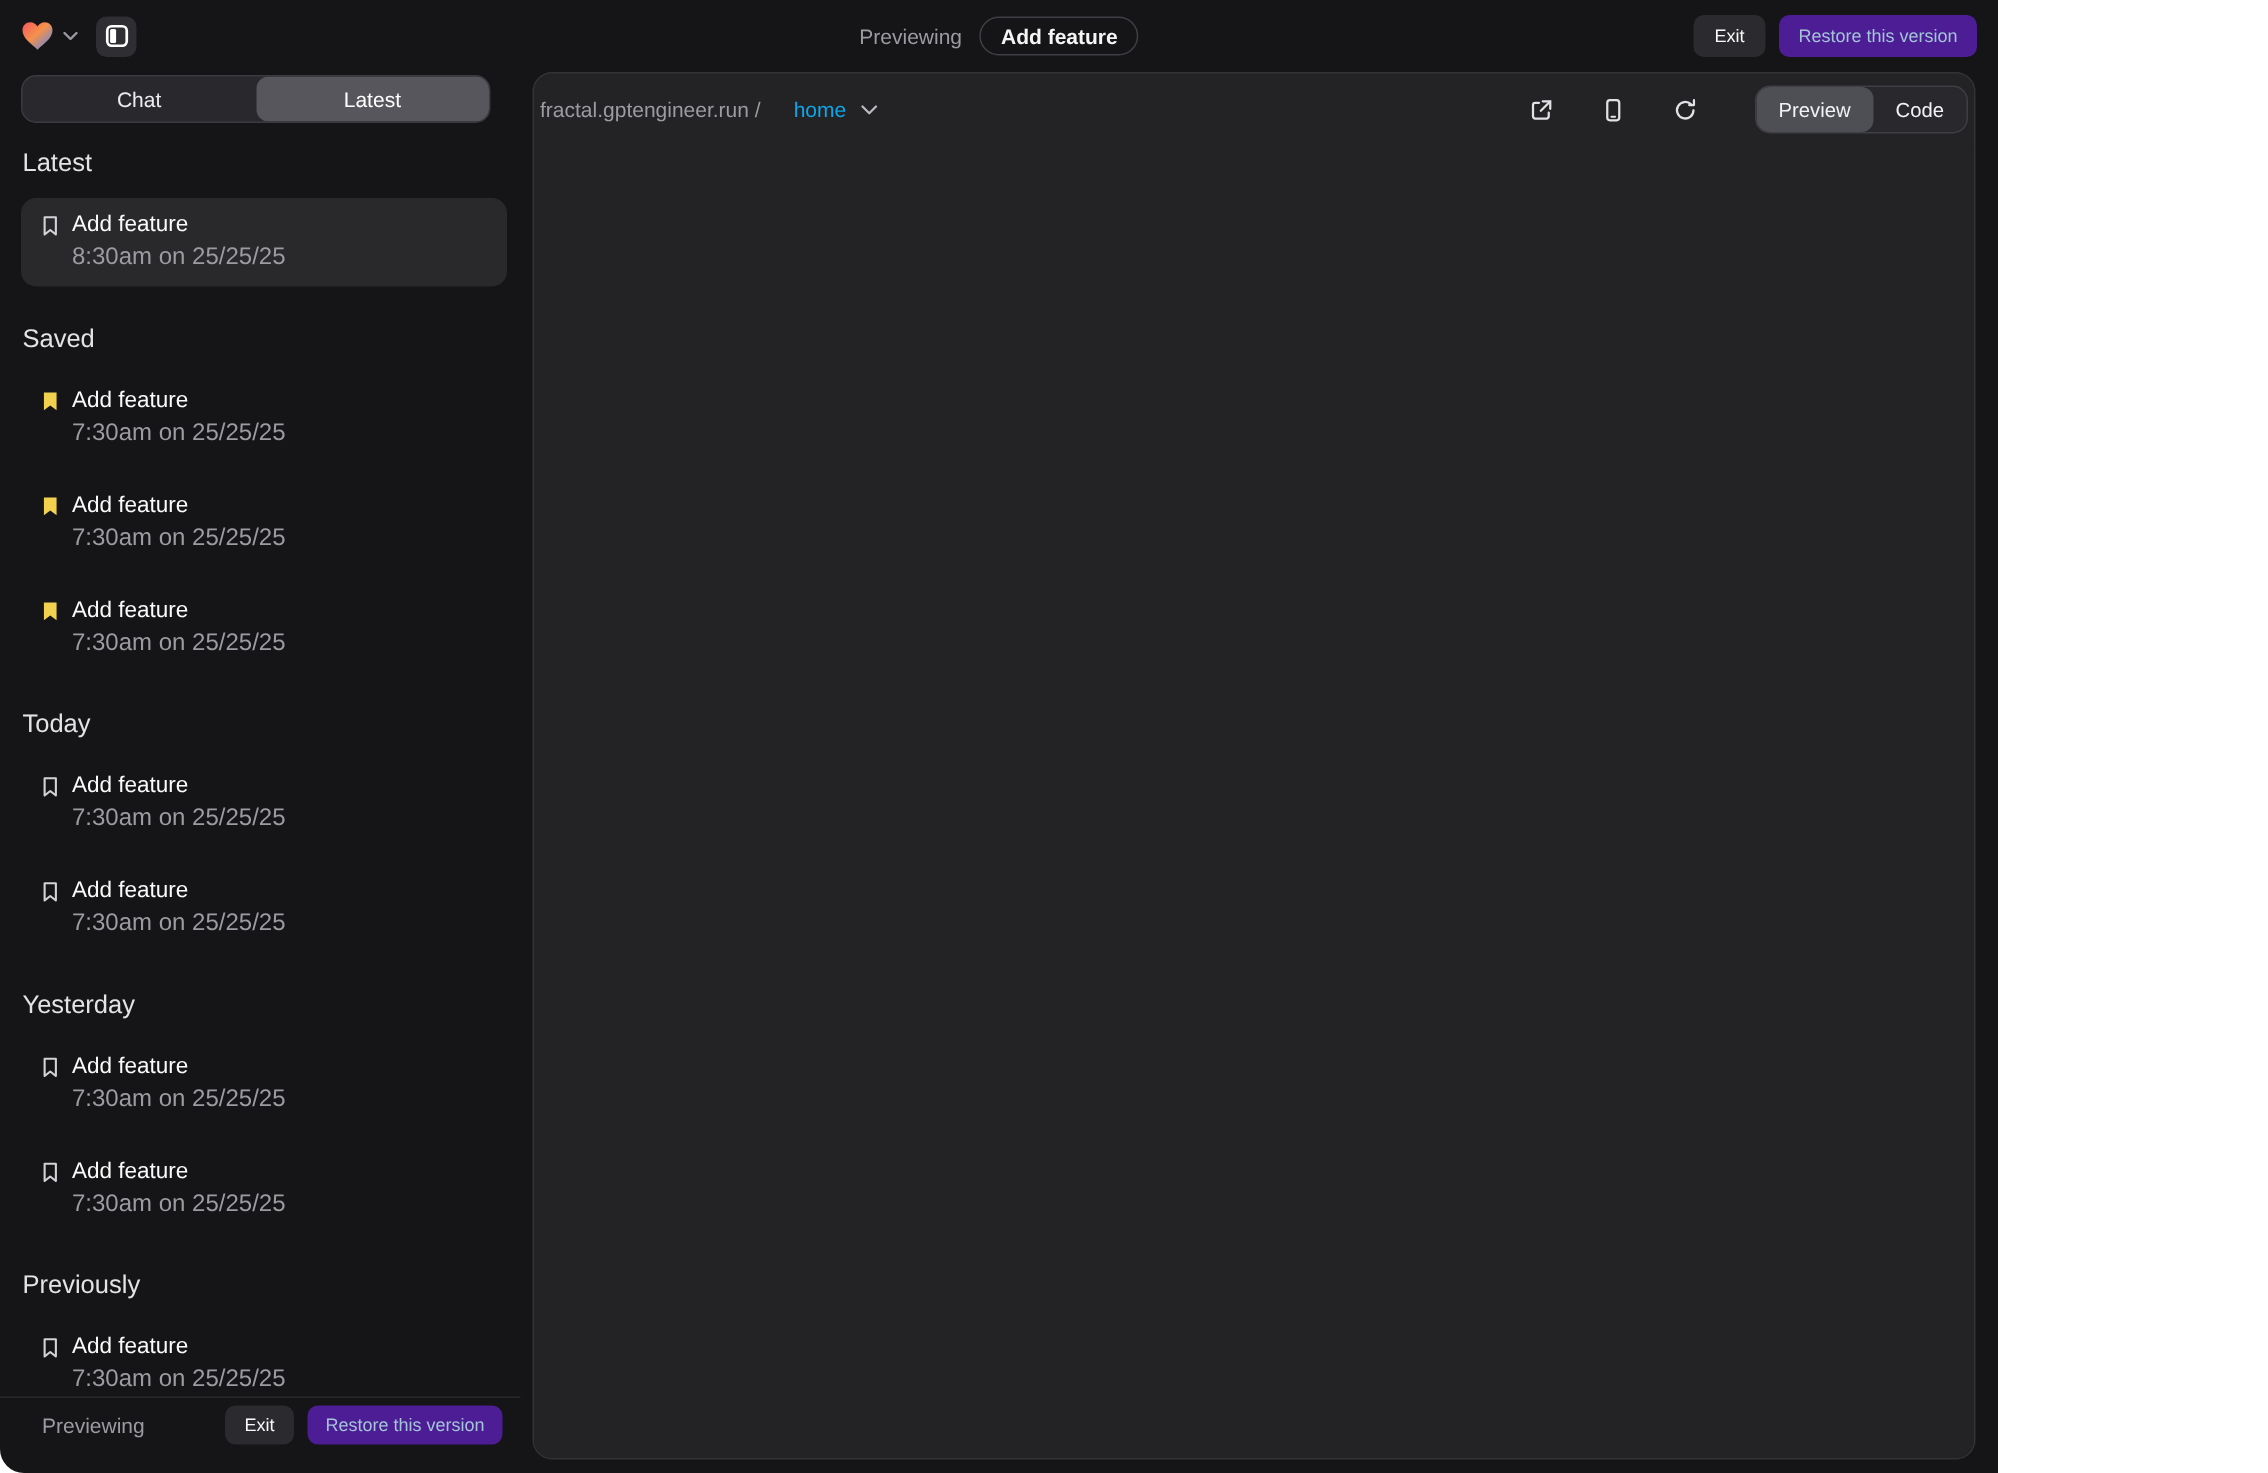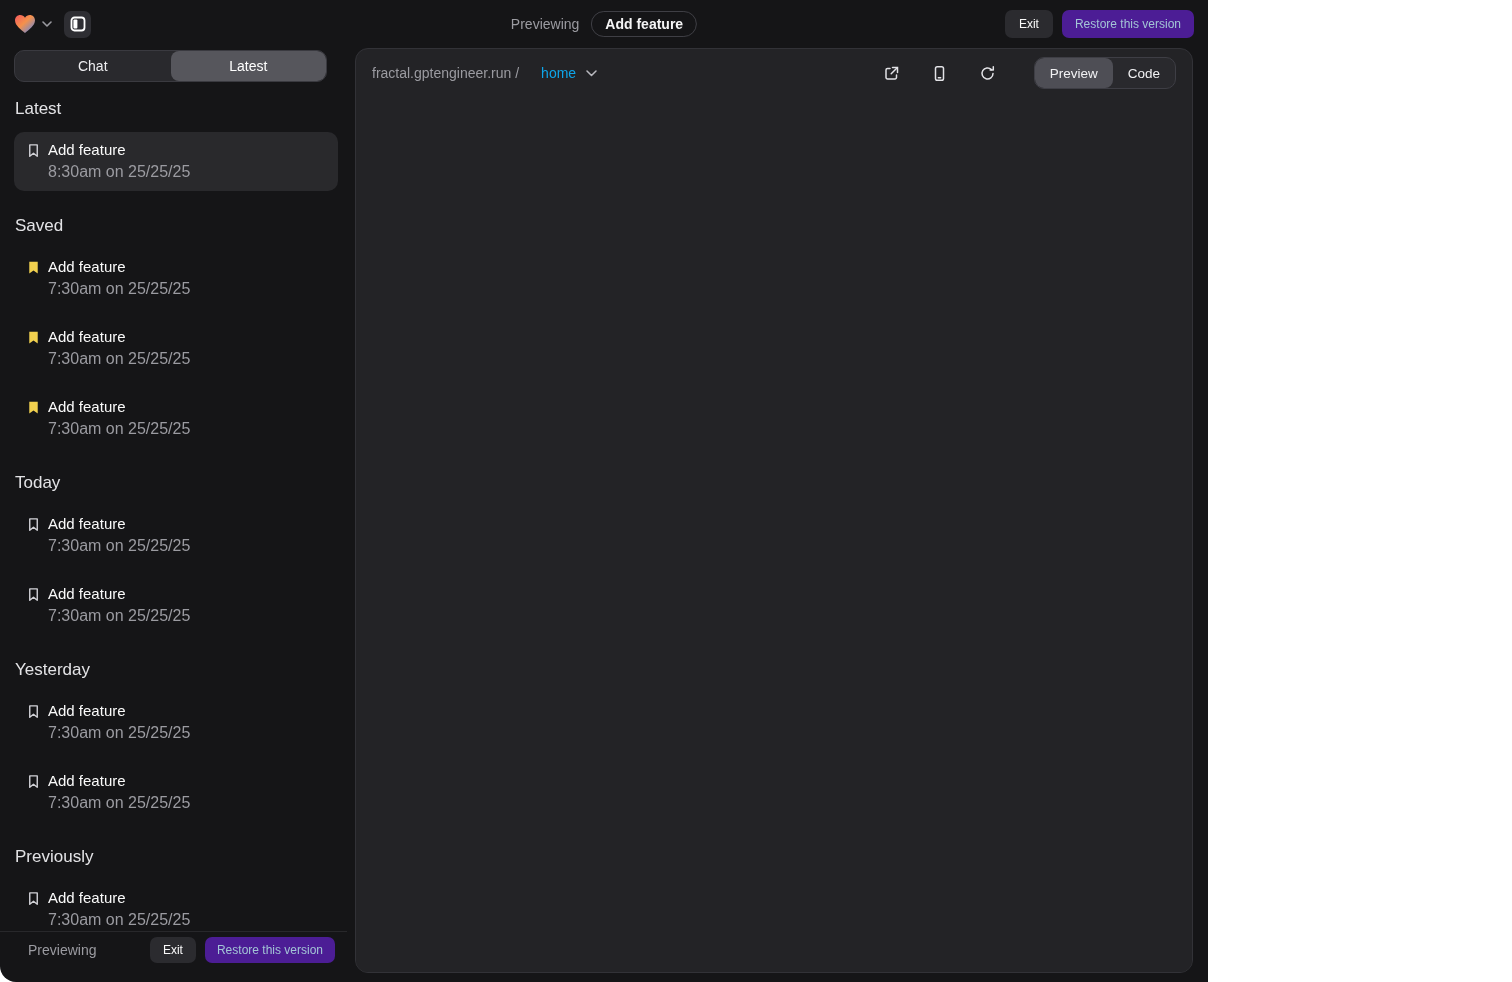--- a/index.html
+++ b/index.html
@@ -1,18 +1,18 @@
 <!DOCTYPE html>
 <html><head>
 <meta charset="utf-8">
 <style>
   * { margin: 0; padding: 0; box-sizing: border-box; }
   html, body { width: 1512px; height: 982px; background: #ffffff; font-family: "Liberation Sans", sans-serif; overflow: hidden; }
   #app {
-    width: 1208px; height: 982px;
+    width: 1332px; height: 982px;
     background: #151517;
     border-radius: 0 0 0 16px;
     display: flex; flex-direction: column;
     color: #fafafa;
   }
 
   
   .topbar {
     height: 48px; flex: 0 0 48px;
     display: flex; align-items: center;
@@ -85,21 +85,21 @@
   .sidebar-footer .status-label { margin-right: auto; }
   .sidebar-footer .btn-dark { padding: 6px 13px; }
   .sidebar-footer .btn-restore { padding: 6px 12px; }
 
   
   .main-panel {
     flex: 1; margin: 0 15px 9px 8px;
     background: #232326; border: 1px solid #323237; border-radius: 13px;
     display: flex; flex-direction: column; min-height: 0; overflow: hidden;
   }
-  .preview-header { height: 48px; flex: 0 0 48px; display: flex; align-items: center; padding: 0 16px; }
+  .preview-header { height: 48px; flex: 0 0 48px; display: flex; align-items: center; padding: 0 4px; }
   .url-group { display: flex; align-items: center; gap: 4px; font-size: 14px; cursor: pointer; }
   .url-prefix { color: #9b9ba1; }
   .url-current { color: #0ea5e9; font-weight: 500; margin-left: 18px; }
   .url-caret { color: #b9b9bf; display: flex; align-items: center; margin-left: 6px; }
   .preview-actions { margin-left: auto; display: flex; align-items: center; gap: 20px; }
   .icon-btn {
     width: 28px; height: 28px; border: none; background: transparent; cursor: pointer;
     display: flex; align-items: center; justify-content: center; color: #e2e2e6; border-radius: 6px;
   }
   .seg-control {

